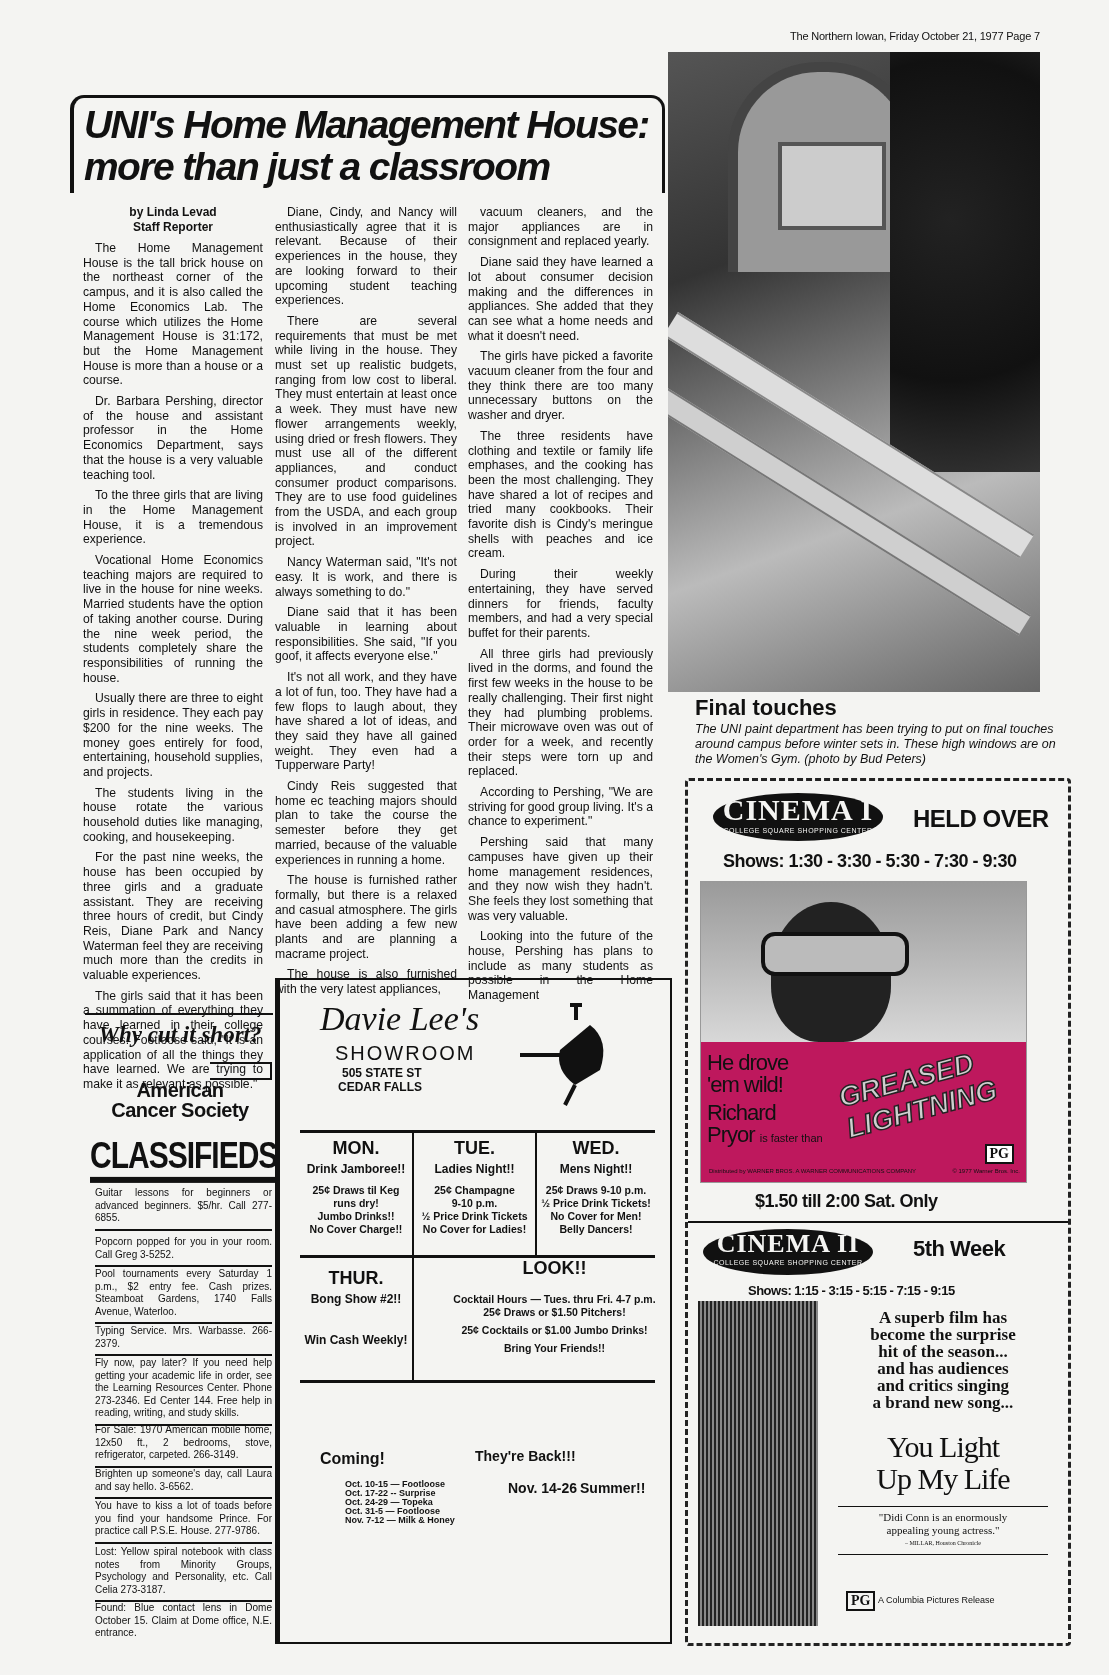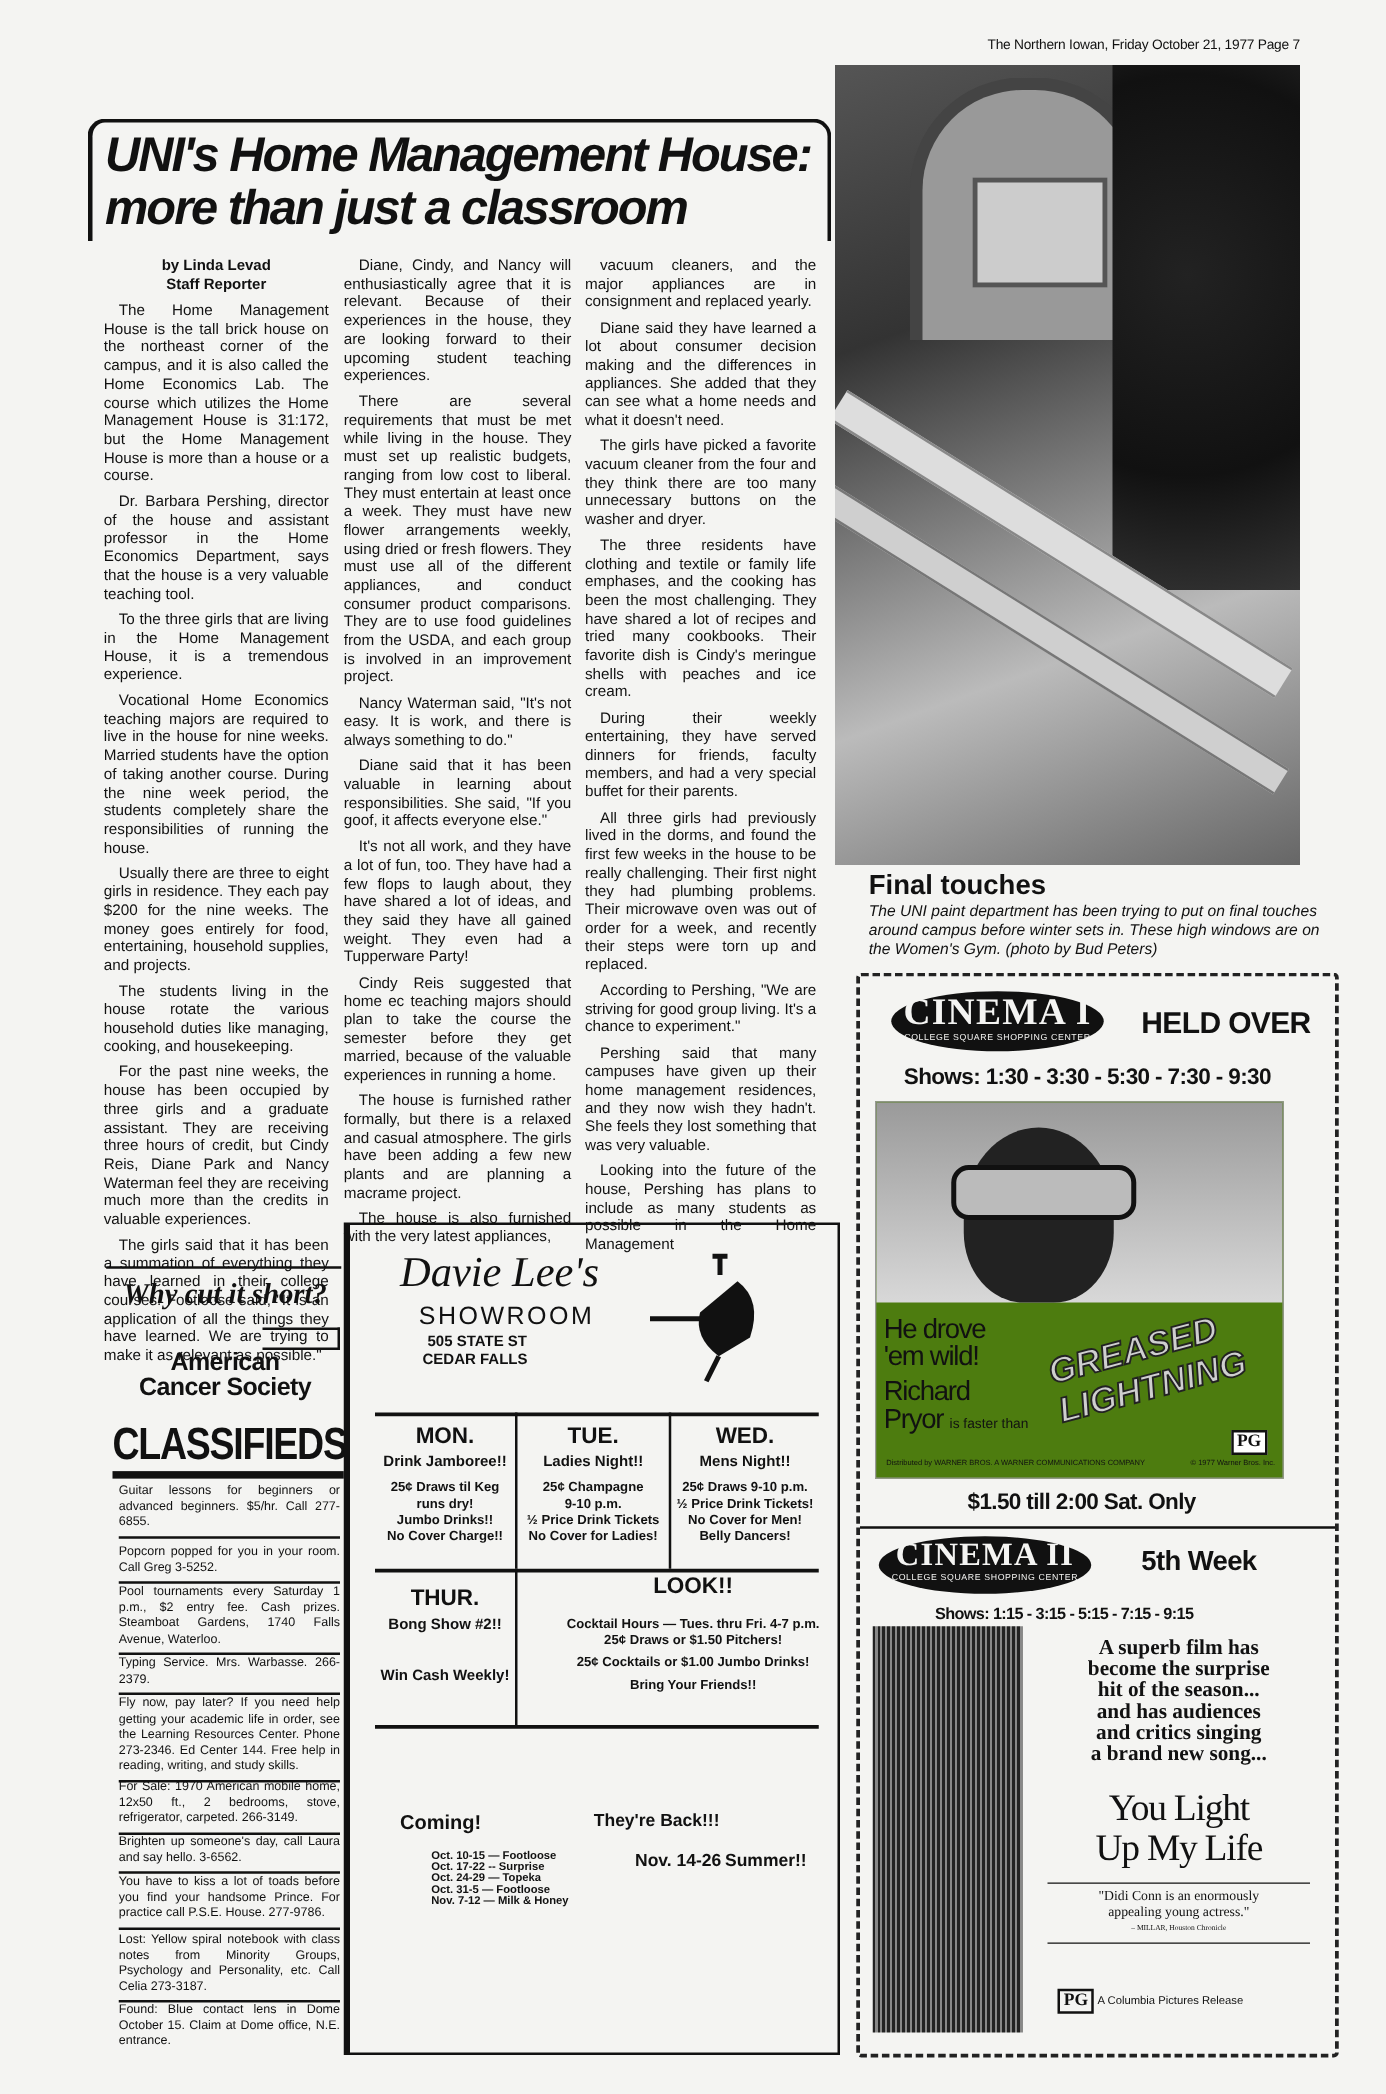--- a/index.html
+++ b/index.html
@@ -17,21 +17,21 @@
   .photo .ladder1 { position:absolute; left:10px; top:260px; width:420px; height:24px; background:#ddd; transform:rotate(32deg); transform-origin:left top; border-top:2px solid #888; border-bottom:2px solid #888; }
   .photo .ladder2 { position:absolute; left:-10px; top:330px; width:440px; height:20px; background:#cfcfcf; transform:rotate(32deg); transform-origin:left top; border-top:2px solid #777; border-bottom:2px solid #777; }
   .photo .window { position:absolute; left:110px; top:90px; width:100px; height:80px; background:#ccc; border:4px solid #555; }
   .caption-title { left:695px; top:695px; font-size:22px; font-weight:bold; }
   .caption-text { left:695px; top:722px; width:370px; font-size:12.5px; font-style:italic; line-height:15px; }
   .ad-cinema { left:685px; top:778px; width:380px; height:862px; border:3px dashed #222; border-radius:4px; }
   .oval { position:absolute; background:#111; color:#f4f4f2; border-radius:50%; text-align:center; }
   .oval .big { font-family:"Liberation Serif", serif; font-weight:bold; font-size:30px; letter-spacing:1px; line-height:34px; }
   .oval .small { font-size:7px; letter-spacing:0.5px; }
   .cond { font-family:"Liberation Sans", sans-serif; font-weight:bold; letter-spacing:-0.5px; }
-  .movie1 { position:absolute; left:12px; top:100px; width:325px; height:300px; background:#4d7c0f; border:1px solid #999; overflow:hidden; }
+  .movie1 { position:absolute; left:12px; top:100px; width:325px; height:300px; background:#be185d; border:1px solid #999; overflow:hidden; }
   .movie1 .pic { position:absolute; left:0; top:0; width:100%; height:160px; background:linear-gradient(180deg,#9a9a9a,#d8d8d8); }
   .movie1 .face { position:absolute; left:70px; top:20px; width:120px; height:140px; background:#222; border-radius:50% 50% 40% 40%; }
   .movie1 .goggles { position:absolute; left:60px; top:50px; width:140px; height:36px; background:#bbb; border:4px solid #111; border-radius:14px; }
   .movie2pic { position:absolute; left:10px; top:378px; width:120px; height:370px; background:repeating-linear-gradient(90deg,#222 0 2px,#888 2px 4px); }
   .serif { font-family:"Liberation Serif", serif; }
   .ad-disco { left:275px; top:978px; width:390px; height:662px; border-left:5px solid #111; border-top:2px solid #111; border-right:2px solid #111; border-bottom:2px solid #111; }
   .day { position:absolute; text-align:center; font-size:10.5px; font-weight:bold; line-height:13px; }
   .day .name { font-size:18px; margin-bottom:8px; }
   .day .title { font-size:12px; margin-bottom:8px; }
   .classified { position:absolute; left:95px; width:177px; font-size:10px; line-height:12.5px; text-align:justify; border-bottom:2px solid #111; padding-bottom:4px; }
@@ -206,21 +206,21 @@
       <div><span>Pryor</span> <span style="font-size:11px; letter-spacing:0;">is faster than</span></div>
     </div>
     <div class="abs" style="left:140px; top:180px; font-size:28px; font-weight:bold; font-style:italic; color:#cfcfcf; -webkit-text-stroke:1.5px #222; transform:rotate(-15deg);">
       <div>GREASED</div>
       <div>LIGHTNING</div>
     </div>
     <div class="abs serif" style="right:12px; top:262px; border:2px solid #111; font-weight:bold; font-size:14px; padding:0 3px; background:#fff;">PG</div>
     <div class="abs" style="left:8px; top:286px; font-size:6px;">Distributed by WARNER BROS. A WARNER COMMUNICATIONS COMPANY</div>
     <div class="abs" style="right:6px; top:286px; font-size:6px;">© 1977 Warner Bros. Inc.</div>
   </div>
-  <div class="abs cond" style="left:86px; top:410px; font-size:18px;">$1.50 till 2:00 Sat. Only</div>
+  <div class="abs cond" style="left:67px; top:410px; font-size:18px;">$1.50 till 2:00 Sat. Only</div>
   <div class="hr" style="left:0; top:440px; width:100%; height:2px;"></div>
 
   <div class="oval" style="left:15px; top:448px; width:170px; height:46px;">
     <div class="big" style="font-size:26px; line-height:30px;">CINEMA II</div>
     <div class="small">COLLEGE SQUARE SHOPPING CENTER</div>
   </div>
   <div class="abs cond" style="left:225px; top:455px; font-size:22px;">5th Week</div>
   <div class="abs cond" style="left:60px; top:502px; font-size:13px;">Shows: 1:15 - 3:15 - 5:15 - 7:15 - 9:15</div>
   <div class="movie2pic" style="top:520px; height:325px;"></div>
   <div class="abs serif" style="left:140px; top:528px; width:230px; text-align:center; font-size:17px; font-weight:bold; line-height:17px;">

